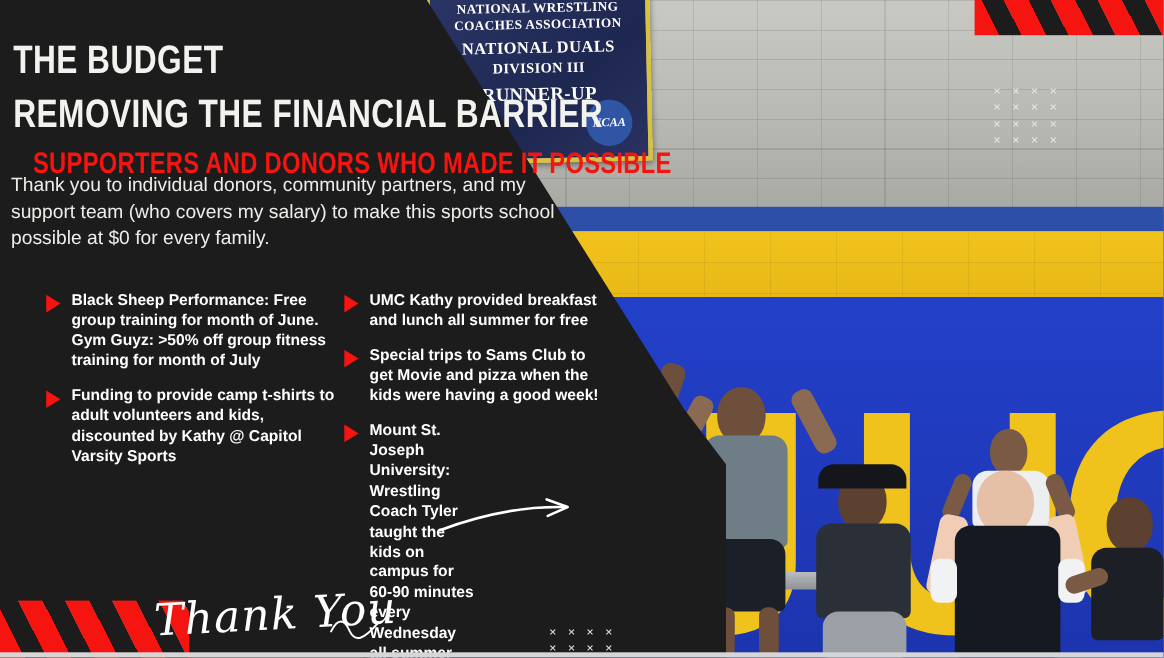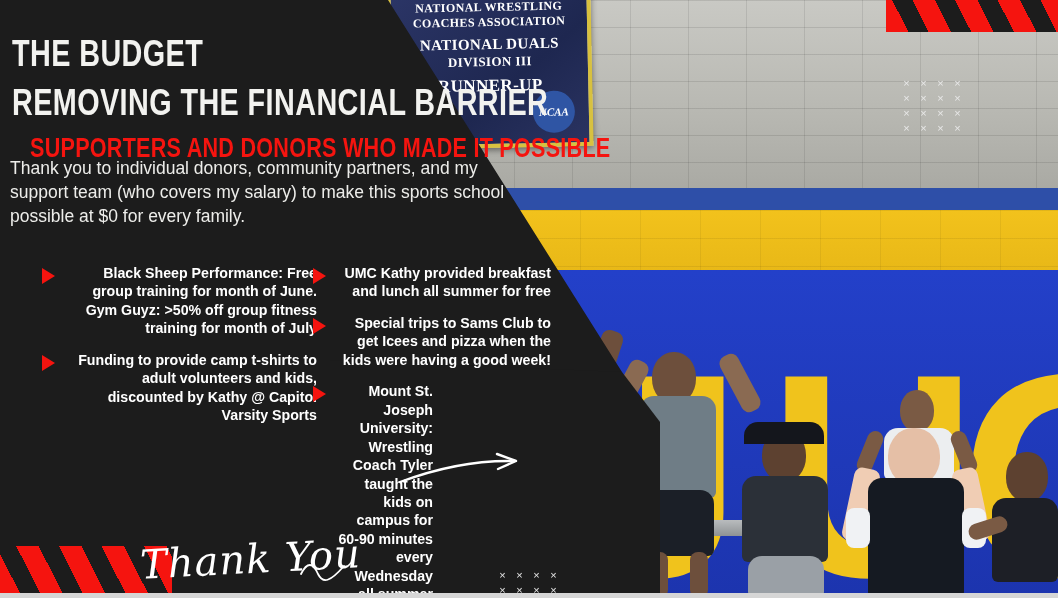--- a/index.html
+++ b/index.html
@@ -86,21 +86,21 @@
   .lede{position:absolute;left:10px;top:156px;width:512px;color:#ededea;
     font-size:17.5px;line-height:1.38;font-family:"Liberation Sans",sans-serif;}
 
   .col{position:absolute;}
   .col-left{left:42px;top:264px;width:275px;}
   .col-right{left:313px;top:264px;width:238px;}
   .bullet{display:flex;gap:10px;margin-bottom:13px;}
   .tri{flex:0 0 auto;width:0;height:0;margin-top:4px;
     border-left:13px solid #f5140f;border-top:8px solid transparent;border-bottom:8px solid transparent;}
   .btext{color:#fff;font-weight:bold;font-size:14.2px;line-height:1.30;
-    font-family:"Liberation Sans",sans-serif;text-align:right;}
+    font-family:"Liberation Sans",sans-serif;}
   .col-right .btext{font-size:14.2px;}
 
   .thankyou{position:absolute;left:140px;top:536px;color:#fff;
     font-family:"DejaVu Serif",serif;font-style:italic;font-size:40px;
     transform:rotate(-3deg);letter-spacing:1px;}
   .arrow{position:absolute;left:398px;top:452px;}
   .squiggle{position:absolute;left:300px;top:560px;}
 </style>
 </head>
 <body>
@@ -221,21 +221,21 @@
     </div>
   </div>
 
   <div class="col col-right">
     <div class="bullet">
       <div class="tri"></div>
       <div class="btext">UMC Kathy provided breakfast and lunch all summer for free</div>
     </div>
     <div class="bullet">
       <div class="tri"></div>
-      <div class="btext">Special trips to Sams Club to get Icees and pizza when the kids were having a good week!</div>
+      <div class="btext">Special trips to Sams Club to get Movie and pizza when the kids were having a good week!</div>
     </div>
     <div class="bullet" style="width:120px;">
       <div class="tri"></div>
       <div class="btext">Mount St. Joseph University: Wrestling Coach Tyler taught the kids on campus for 60-90 minutes every Wednesday all summer for free</div>
     </div>
   </div>
 
   <svg class="arrow" width="130" height="36" viewBox="0 0 130 36">
     <path d="M2 30 C 34 18, 74 8, 116 9" stroke="#ffffff" stroke-width="2.4" fill="none" stroke-linecap="round"></path>
     <path d="M99 2 L118 9 L100 17" stroke="#ffffff" stroke-width="2.4" fill="none" stroke-linecap="round" stroke-linejoin="round"></path>

